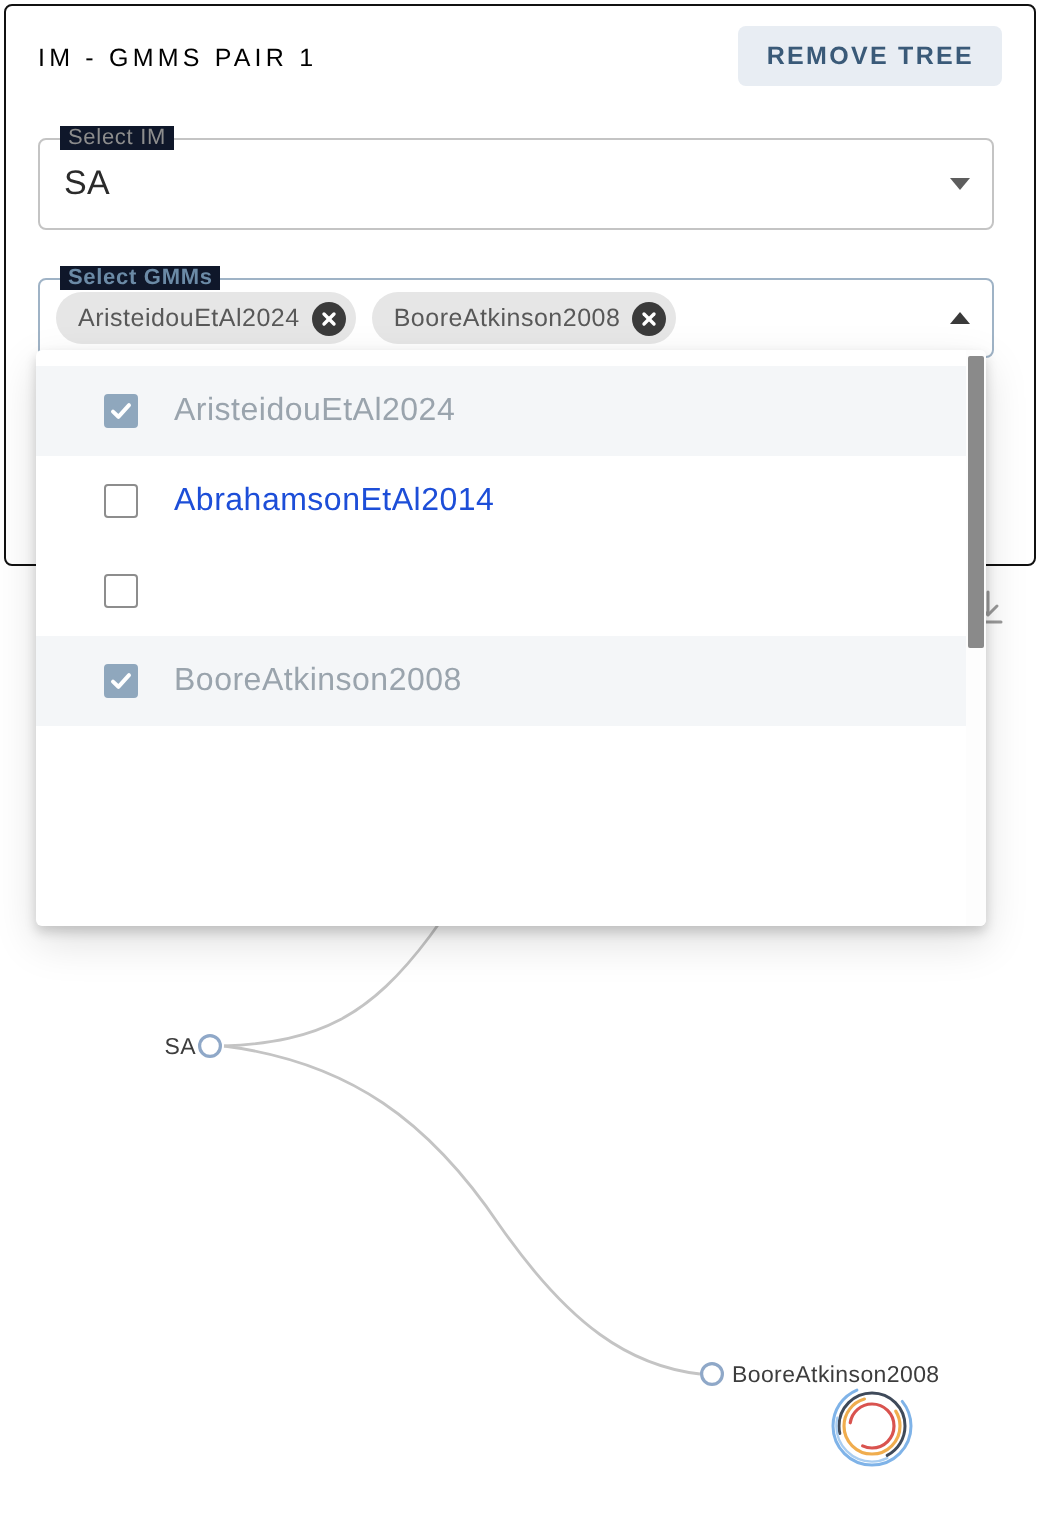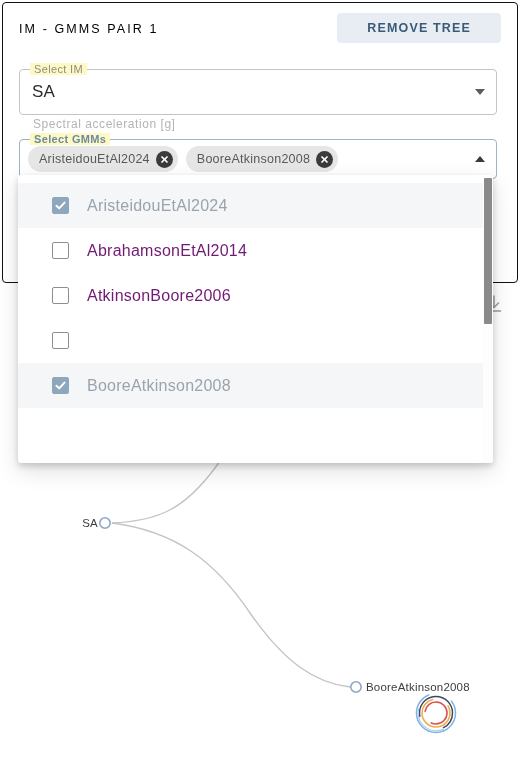--- a/index.html
+++ b/index.html
@@ -51,21 +51,21 @@
     letter-spacing: 2.1px;
     color: #000000;
     font-weight: 400;
     white-space: nowrap;
   }
   #remove-tree-btn {
     position: absolute;
     right: 16px;
     top: 10px;
     height: 30px;
-    padding: 0 30px;
+    padding: 0 14px;
     background: #e8edf3;
     color: #3a5a78;
     border: none;
     border-radius: 4px;
     font-family: "Liberation Sans", sans-serif;
     font-size: 12.5px;
     font-weight: 700;
     letter-spacing: 1.15px;
     cursor: pointer;
     display: flex;
@@ -78,21 +78,21 @@
     position: absolute;
     box-sizing: border-box;
     border: 1px solid #c4c4c4;
     border-radius: 4px;
     background: #ffffff;
   }
   .outlined-field .legend {
     position: absolute;
     top: -7px;
     left: 10px;
-    background: #fef9c3;
+    background: #0f172a;
     padding: 0 4px;
     font-size: 11px;
     color: #8d8d8d;
     letter-spacing: .35px;
     line-height: 12px;
     white-space: nowrap;
   }
 
   
   #select-im-field {
@@ -240,21 +240,21 @@
   }
   .cbox svg {
     position: absolute;
     left: 1px; top: 1px;
     display: none;
   }
   .gmm-option.selected .cbox svg { display: block; }
   .gmm-label {
     margin-left: 18px;
     font-size: 16px;
-    color: #701a75;
+    color: #1d4ed8;
     letter-spacing: .25px;
     white-space: nowrap;
   }
   .gmm-option.selected .gmm-label {
     color: #9aa4ad;
   }
 
   
   #popup-scroll-track {
     position: absolute;
@@ -331,21 +331,20 @@
       <div id="pair-title">IM - GMMS PAIR 1</div>
       <button id="remove-tree-btn">REMOVE TREE</button>
     </div>
 
     <div id="select-im-field" class="outlined-field">
       <span class="legend">Select IM</span>
       <span id="select-im-value">SA</span>
       <span class="caret down"></span>
     </div>
 
-    <div id="im-helper-text">Spectral acceleration [g]</div>
 
     <div id="select-gmms-field" class="outlined-field">
       <span class="legend">Select GMMs</span>
       <div id="chip-row">
           <div class="chip">
             <span>AristeidouEtAl2024</span>
             <span class="chip-delete">
               <svg width="11" height="11" viewBox="0 0 11 11" stroke="#ffffff" stroke-width="1.7" stroke-linecap="round">
                 <path d="M3 3 L8 8"></path>
                 <path d="M8 3 L3 8"></path>
@@ -376,24 +375,20 @@
             </svg>
           </span>
           <span class="gmm-label">AristeidouEtAl2024</span>
         </div>
         <div class="gmm-option">
           <span class="cbox"></span>
           <span class="gmm-label">AbrahamsonEtAl2014</span>
         </div>
         <div class="gmm-option">
           <span class="cbox"></span>
-          <span class="gmm-label">AtkinsonBoore2006</span>
-        </div>
-        <div class="gmm-option">
-          <span class="cbox"></span>
         </div>
         <div class="gmm-option selected">
           <span class="cbox">
             <svg width="13" height="13" viewBox="0 0 13 13" fill="none" stroke="#ffffff" stroke-width="2" stroke-linecap="round" stroke-linejoin="round">
               <path d="M2.5 6.8 L5.2 9.4 L10.5 3.6"></path>
             </svg>
           </span>
           <span class="gmm-label">BooreAtkinson2008</span>
         </div>
         <div class="gmm-option">

